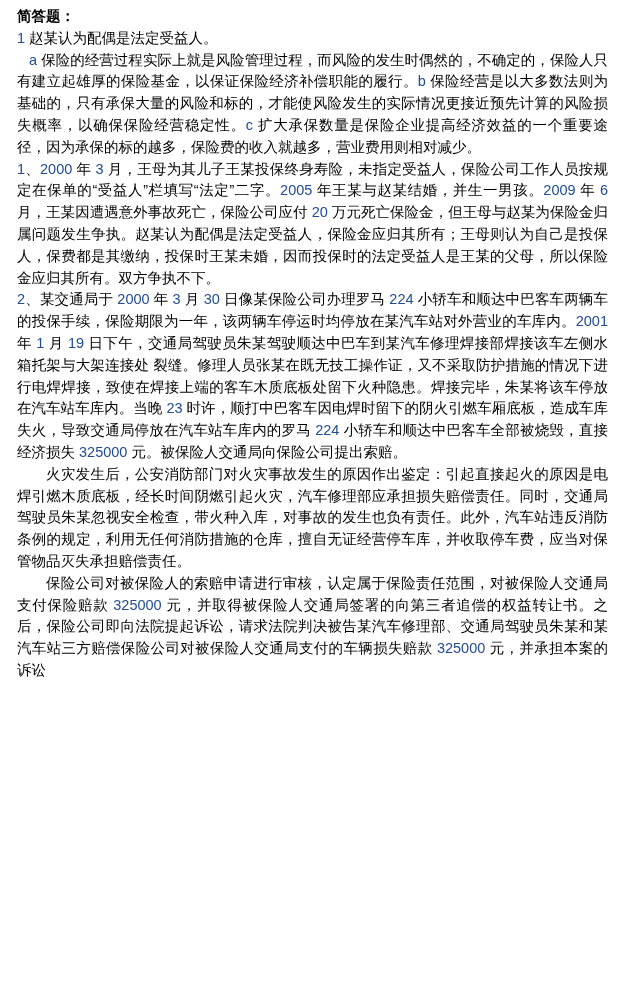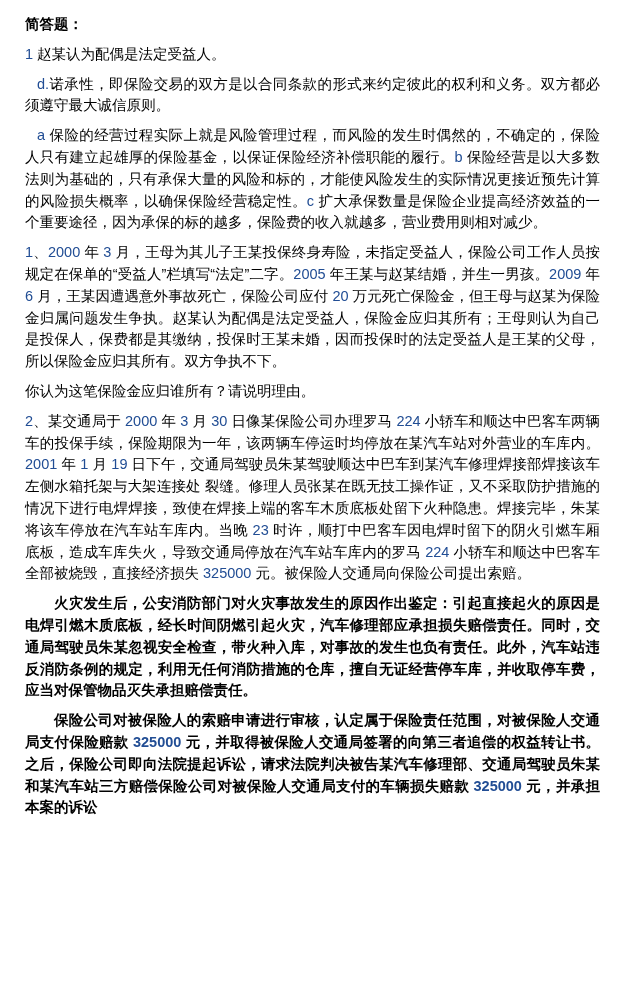--- a/index.html
+++ b/index.html
@@ -16,42 +16,40 @@
     box-sizing: border-box;
     width: 624px;
     padding: 6px 16px 0 17px;
     font-family: "Liberation Sans", "DejaVu Sans", sans-serif;
     font-size: 14.5px;
     line-height: 21.8px;
     color: #000000;
     text-align: justify;
   }
   .doc p {
-    margin: 8px;
+    margin: 0;
     padding: 0;
   }
   .heading {
     font-weight: 700;
     text-align: left;
   }
   .indent-0 { text-indent: 0; }
   .indent-1 { text-indent: 12px; }
-  .indent-2 { text-indent: 29px; font-weight: bold; }
+  .indent-2 { text-indent: 29px; }
   .num {
     color: var(--num-color, #214d94);
   }
 </style>
 </head>
 <body style="background: rgb(255, 255, 255);">
 
 <main class="doc">
   <div id="document-body">
       <p class="heading"><span class="txt">简答题：</span></p>
       <p class="para indent-0"><span class="num">1</span><span class="txt"> 赵某认为配偶是法定受益人。</span></p>
-      <p class="para indent-1"><span class="num">d.</span><span class="txt">诺承性，即保险交易的双方是以合同条款的形式来约定彼此的权利和义务。双方都必须遵守最大诚信原则。</span></p>
       <p class="para indent-1"><span class="num">a</span><span class="txt"> 保险的经营过程实际上就是风险管理过程，而风险的发生时偶然的，不确定的，保险人只有建立起雄厚的保险基金，以保证保险经济补偿职能的履行。</span><span class="num">b</span><span class="txt"> 保险经营是以大多数法则为基础的，只有承保大量的风险和标的，才能使风险发生的实际情况更接近预先计算的风险损失概率，以确保保险经营稳定性。</span><span class="num">c</span><span class="txt"> 扩大承保数量是保险企业提高经济效益的一个重要途径，因为承保的标的越多，保险费的收入就越多，营业费用则相对减少。</span></p>
       <p class="para indent-0"><span class="num">1</span><span class="txt">、</span><span class="num">2000</span><span class="txt"> 年 </span><span class="num">3</span><span class="txt"> 月，王母为其儿子王某投保终身寿险，未指定受益人，保险公司工作人员按规定在保单的“受益人”栏填写“法定”二字。</span><span class="num">2005</span><span class="txt"> 年王某与赵某结婚，并生一男孩。</span><span class="num">2009</span><span class="txt"> 年 </span><span class="num">6</span><span class="txt"> 月，王某因遭遇意外事故死亡，保险公司应付 </span><span class="num">20</span><span class="txt"> 万元死亡保险金，但王母与赵某为保险金归属问题发生争执。赵某认为配偶是法定受益人，保险金应归其所有；王母则认为自己是投保人，保费都是其缴纳，投保时王某未婚，因而投保时的法定受益人是王某的父母，所以保险金应归其所有。双方争执不下。</span></p>
-      <p class="para indent-0"><span class="txt">你认为这笔保险金应归谁所有？请说明理由。</span></p>
       <p class="para indent-0"><span class="num">2</span><span class="txt">、某交通局于 </span><span class="num">2000</span><span class="txt"> 年 </span><span class="num">3</span><span class="txt"> 月 </span><span class="num">30</span><span class="txt"> 日像某保险公司办理罗马 </span><span class="num">224</span><span class="txt"> 小轿车和顺达中巴客车两辆车的投保手续，保险期限为一年，该两辆车停运时均停放在某汽车站对外营业的车库内。</span><span class="num">2001</span><span class="txt"> 年 </span><span class="num">1</span><span class="txt"> 月 </span><span class="num">19</span><span class="txt"> 日下午，交通局驾驶员朱某驾驶顺达中巴车到某汽车修理焊接部焊接该车左侧水箱托架与大架连接处 裂缝。修理人员张某在既无技工操作证，又不采取防护措施的情况下进行电焊焊接，致使在焊接上端的客车木质底板处留下火种隐患。焊接完毕，朱某将该车停放在汽车站车库内。当晚 </span><span class="num">23</span><span class="txt"> 时许，顺打中巴客车因电焊时留下的阴火引燃车厢底板，造成车库失火，导致交通局停放在汽车站车库内的罗马 </span><span class="num">224</span><span class="txt"> 小轿车和顺达中巴客车全部被烧毁，直接经济损失 </span><span class="num">325000</span><span class="txt"> 元。被保险人交通局向保险公司提出索赔。</span></p>
       <p class="para indent-2"><span class="txt">火灾发生后，公安消防部门对火灾事故发生的原因作出鉴定：引起直接起火的原因是电焊引燃木质底板，经长时间阴燃引起火灾，汽车修理部应承担损失赔偿责任。同时，交通局驾驶员朱某忽视安全检查，带火种入库，对事故的发生也负有责任。此外，汽车站违反消防条例的规定，利用无任何消防措施的仓库，擅自无证经营停车库，并收取停车费，应当对保管物品灭失承担赔偿责任。</span></p>
       <p class="para indent-2"><span class="txt">保险公司对被保险人的索赔申请进行审核，认定属于保险责任范围，对被保险人交通局支付保险赔款 </span><span class="num">325000</span><span class="txt"> 元，并取得被保险人交通局签署的向第三者追偿的权益转让书。之后，保险公司即向法院提起诉讼，请求法院判决被告某汽车修理部、交通局驾驶员朱某和某汽车站三方赔偿保险公司对被保险人交通局支付的车辆损失赔款 </span><span class="num">325000</span><span class="txt"> 元，并承担本案的诉讼</span></p>
     </div>
 </main>
 
 </body></html>

